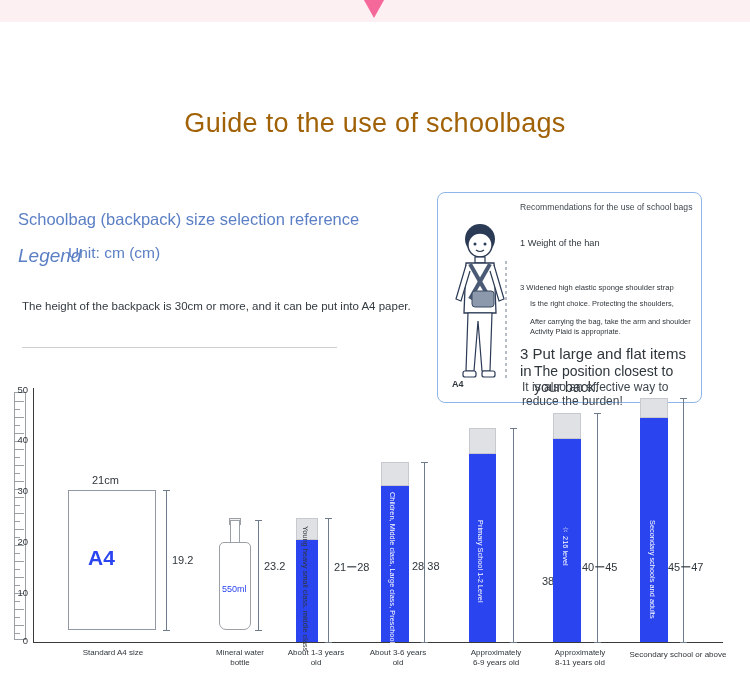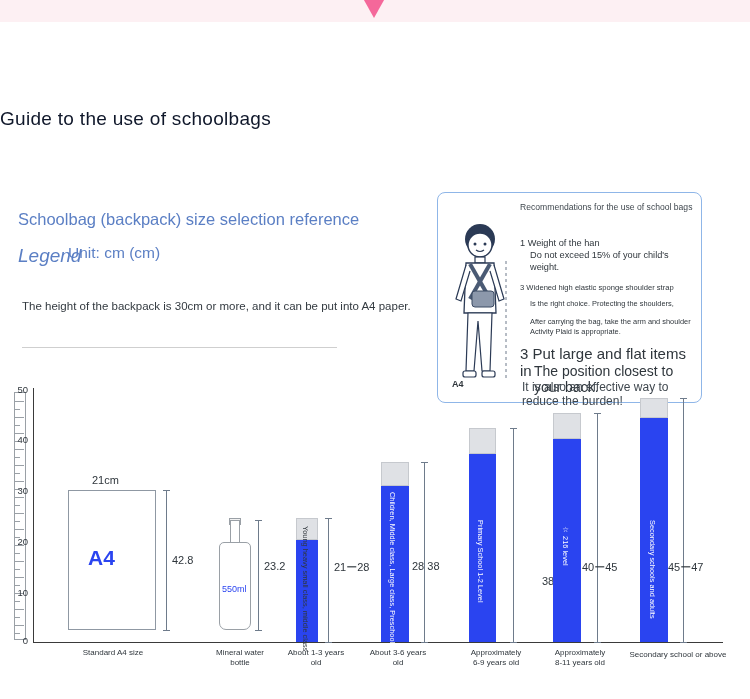--- a/index.html
+++ b/index.html
@@ -33,23 +33,23 @@
     width: 38px; height: 34px;
     background: #f4689a;
     clip-path: polygon(0 0, 100% 0, 50% 100%);
   }
 
   
   .main-title {
     position: absolute;
     left: 0; top: 108px;
     width: 750px;
-    text-align: left;
-    color: #0f172a;
-    font-size: 19px;
+    text-align: center;
+    color: #a16207;
+    font-size: 27px;
     letter-spacing: 0.3px;
   }
 
   
   .sect-title {
     position: absolute;
     left: 18px; top: 210px;
     color: #5b7fc4;
     font-size: 16.5px;
   }
@@ -363,21 +363,20 @@
         <rect x="17" y="150" width="13" height="6" rx="2" fill="#ffffff" stroke="#2b3a55" stroke-width="1.2"></rect>
         <rect x="36" y="150" width="13" height="6" rx="2" fill="#ffffff" stroke="#2b3a55" stroke-width="1.2"></rect>
 
         <line x1="60" y1="40" x2="60" y2="158" stroke="#6e7b8b" stroke-width="1" stroke-dasharray="3,3"></line>
       </svg>
     </div>
     <div class="fig-a4">A4</div>
 
     <div class="rec-title">Recommendations for the use of school bags</div>
     <div class="rec-item1-h">1 Weight of the han</div>
-    <div class="rec-item1-b">Do not exceed 15% of your child's weight.</div>
     <div class="rec-item2-h">3 Widened high elastic sponge shoulder strap</div>
     <div class="rec-item2-b1">Is the right choice. Protecting the shoulders,</div>
     <div class="rec-item2-b2">After carrying the bag, take the arm and shoulder Activity Plaid is appropriate.</div>
     <div class="rec-item3-h">3 Put large and flat items in</div>
     <div class="rec-item3-b">The position closest to your back.</div>
     <div class="rec-item3-note">It is also an effective way to reduce the burden!</div>
   </div>
 
   <div class="chart">
 
@@ -424,21 +423,21 @@
     <div class="ytick-label" style="left:12px; top:207px;">10</div>
     <div class="ytick-label" style="left:12px; top:255px;">0</div>
 
     <div class="a4-width-line"></div>
     <div class="a4-width-label">21cm</div>
     <div class="a4-sheet"></div>
     <div class="a4-text">A4</div>
     <div class="dim-line" style="left:166px; top:110px; height:140px;"></div>
     <div class="dim-tick" style="left:163px; top:110px;"></div>
     <div class="dim-tick" style="left:163px; top:250px;"></div>
-    <div class="val-label" style="left:172px; top:174px;">42.8</div>
+    <div class="val-label" style="left:172px; top:174px;">19.2</div>
     <div class="cat-label" style="left:58px; top:268px; width:110px;">Standard A4 size</div>
 
     <div class="bottle">
       <div class="bottle-cap"></div>
       <div class="bottle-neck"></div>
       <div class="bottle-body"></div>
     </div>
     <div class="bottle-ml">550ml</div>
     <div class="dim-line" style="left:258px; top:140px; height:110px;"></div>
     <div class="dim-tick" style="left:255px; top:140px;"></div>

